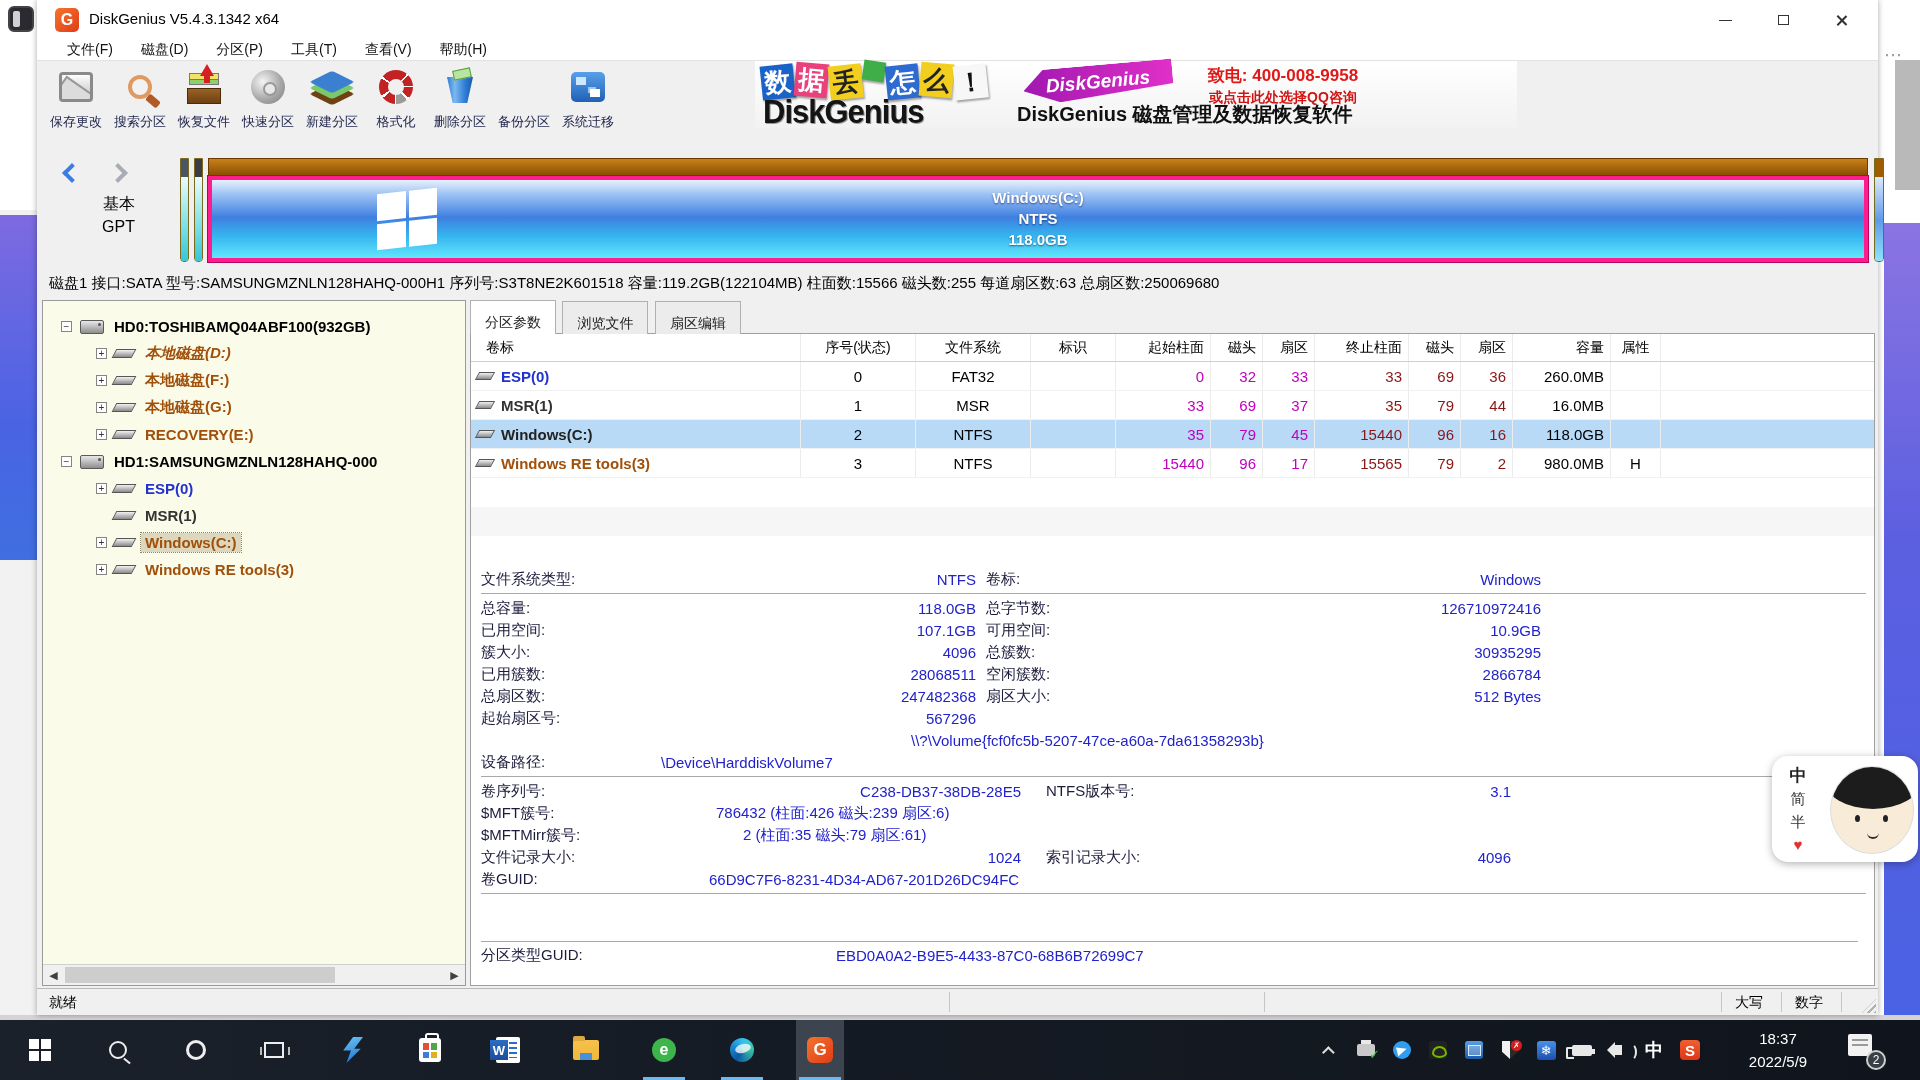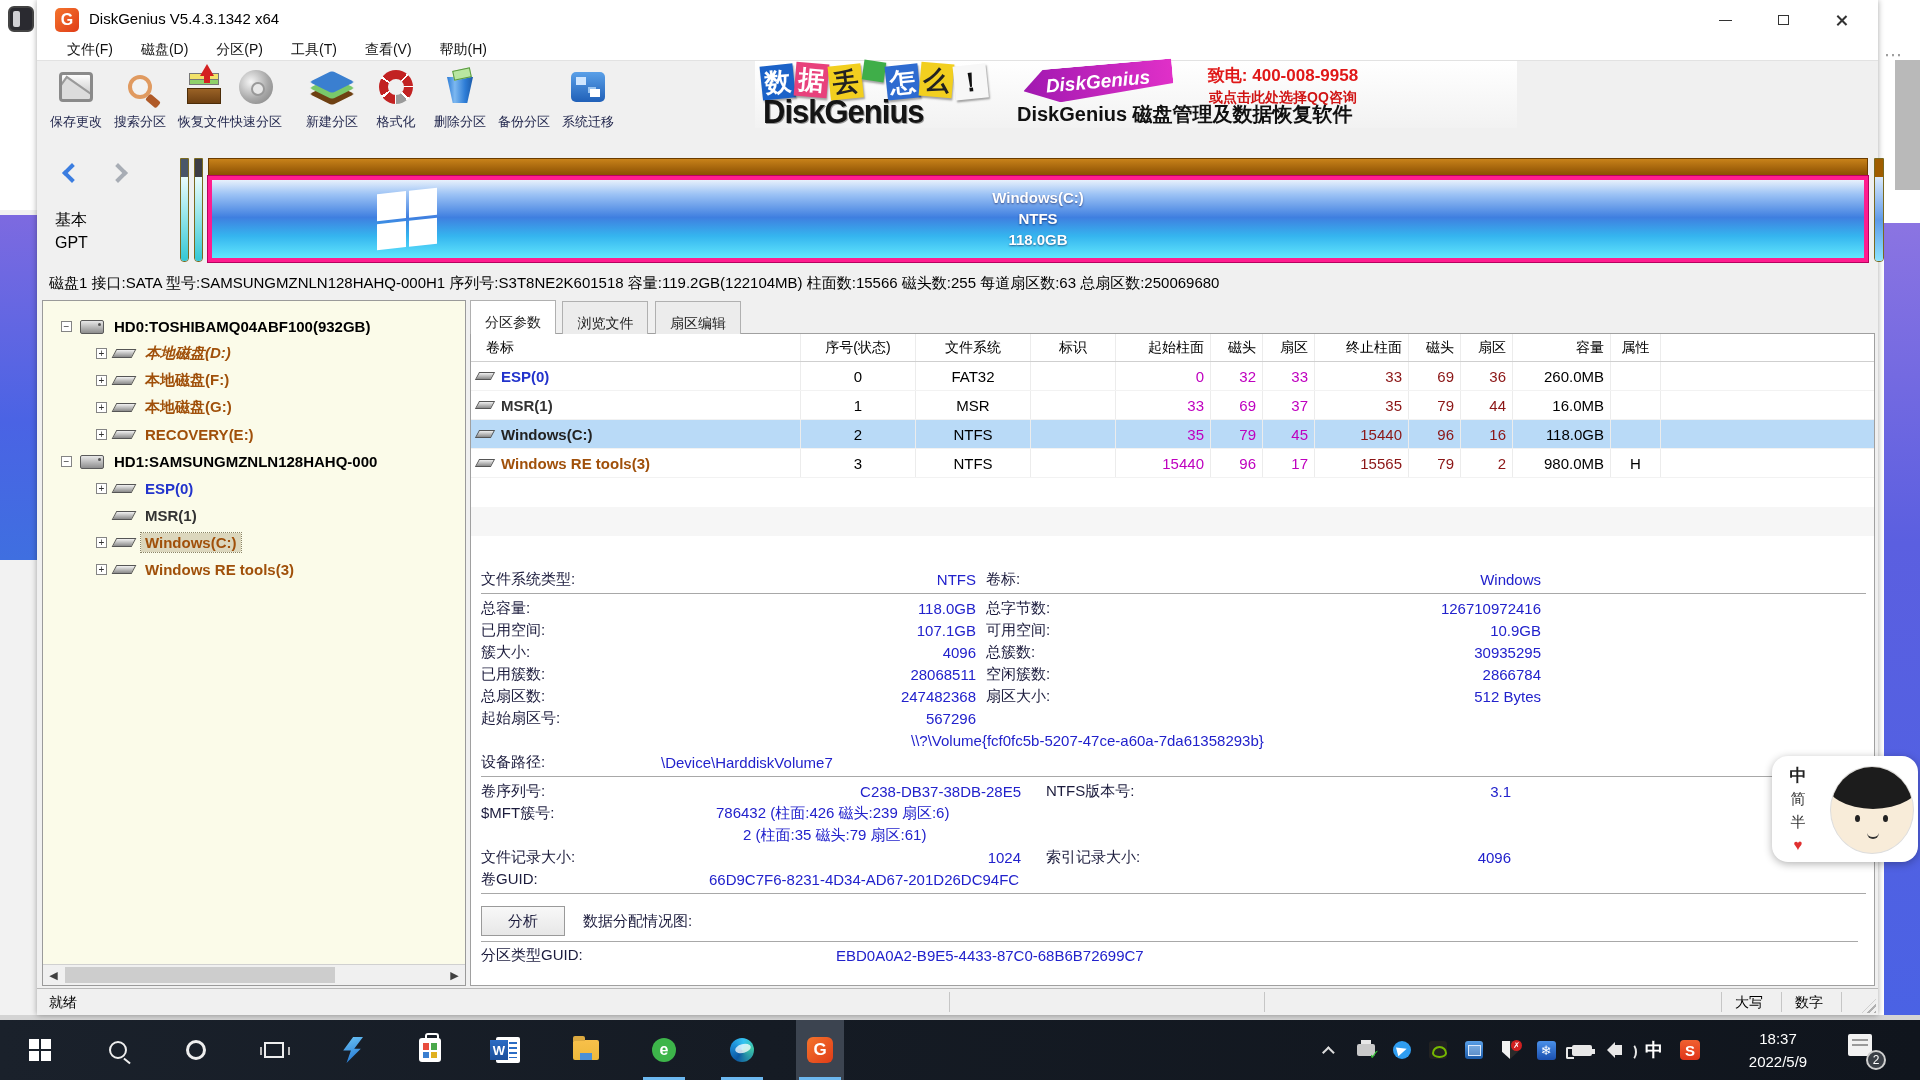--- a/index.html
+++ b/index.html
@@ -90,21 +90,21 @@
   .contact .qq{color:#d01414;font-weight:bold;font-size:14px;margin-top:2px;white-space:nowrap;}
   .big-logo{position:absolute;left:8px;top:33px;font-size:31px;font-weight:900;color:#141414;letter-spacing:-1px;transform:scaleY(1.08);text-shadow:1px 1px 0 #999;}
   .tagline{position:absolute;left:262px;top:40px;font-size:20px;font-weight:bold;color:#111;white-space:nowrap;}
 
   
   .diskbar{position:absolute;left:0;top:152px;width:100%;height:116px;background:#f0f0f0;}
   .nav-arrows{position:absolute;left:28px;top:14px;width:60px;display:flex;justify-content:space-between;}
   .chev{width:14px;height:14px;border-left:4px solid #3b7de0;border-bottom:4px solid #3b7de0;}
   .chev.back{transform:rotate(45deg);}
   .chev.fwd{border-color:#a8adb5;transform:rotate(225deg);}
-  .disk-type{position:absolute;left:18px;top:56px;width:80px;text-align:left;font-size:16px;color:#000;line-height:23px;}
+  .disk-type{position:absolute;left:18px;top:40px;width:80px;text-align:right;font-size:16px;color:#000;line-height:23px;}
   .minibar{position:absolute;top:6px;width:9px;height:104px;border:1px solid #7a6a20;border-radius:0 0 4px 4px;overflow:hidden;}
   .minibar .cap{height:18px;} .minibar .body{height:86px;}
   .mini1{left:143px;} .mini1 .cap{background:#4a5668;} 
   .mini2{left:157px;} .mini2 .cap{background:#3c3c44;}
   .mini1 .body,.mini2 .body{background:linear-gradient(180deg,#eafcfc,#9fe8ec 40%,#2fc6d4);}
   .mainpart{position:absolute;left:171px;top:6px;width:1660px;height:104px;cursor:pointer;}
   .mainpart .hdr{height:18px;background:linear-gradient(180deg,#c8821a,#8a4f02);border:1px solid #6b3c00;}
   .mainpart .body{position:relative;height:86px;border:4px solid #ff1d8e;outline:1px solid #b80060;
     background:linear-gradient(180deg,#e8f1fc 0%,#9dc3f5 18%,#3f7fe0 48%,#35b5ef 72%,#62e6fd 100%);}
   .winlogo{position:absolute;left:165px;top:11px;width:60px;height:56px;display:grid;grid-template-columns:1fr 1fr;grid-template-rows:1fr 1fr;gap:3px;transform:skewY(-6deg);}
@@ -313,21 +313,21 @@
         <div class="tool-ic">
             <div class="ic-recover">
               <span class="box"></span>
               <span class="sh1"></span>
               <span class="sh2"></span>
               <span class="arrow"></span>
             </div>
           </div>
         <div class="tool-label">恢复文件</div>
       </div>
-      <div class="tool-btn" style="left:188px">
+      <div class="tool-btn" style="left:200px">
         <div class="tool-ic">
             <div class="ic-cd"></div>
           </div>
         <div class="tool-label">快速分区</div>
       </div>
       <div class="tool-btn" style="left:264px">
         <div class="tool-ic">
             <div class="ic-layers">
               <i class="l1"></i>
               <i class="l2"></i>
@@ -647,40 +647,37 @@
                 <span class="v">C238-DB37-38DB-28E5</span>
                 <span></span>
                 <span class="l">NTFS版本号:</span>
                 <span class="v">3.1</span>
               </div>
               <div class="det-row wide mft">
                 <span class="l">$MFT簇号:</span>
                 <span class="v">786432 (柱面:426 磁头:239 扇区:6)</span>
               </div>
               <div class="det-row wide mftmirr">
+                <span class="l">$MFTMirr簇号:</span>
                 <span class="v">2 (柱面:35 磁头:79 扇区:61)</span>
               </div>
               <div class="det-row mid">
                 <span class="l">文件记录大小:</span>
                 <span class="v">1024</span>
                 <span></span>
                 <span class="l">索引记录大小:</span>
                 <span class="v">4096</span>
               </div>
               <div class="det-row wide vol-guid">
                 <span class="l">卷GUID:</span>
                 <span class="v">66D9C7F6-8231-4D34-AD67-201D26DC94FC</span>
               </div>
               <div class="det-sep"></div>
             </div>
 
-          <div class="analyze-row" style="margin-left:10px">
-            <div class="analyze-btn">分析</div>
-            <div class="alloc-label">数据分配情况图:</div>
-          </div>
 
           <div class="det-sep" style="position:absolute;left:10px;top:604px;right:8px"></div>
           <div class="clipped">
             <div class="det-row wide ptype-guid">
               <span class="l">分区类型GUID:</span>
               <span class="v">EBD0A0A2-B9E5-4433-87C0-68B6B72699C7</span>
             </div>
           </div>
         </div>
       </div>

